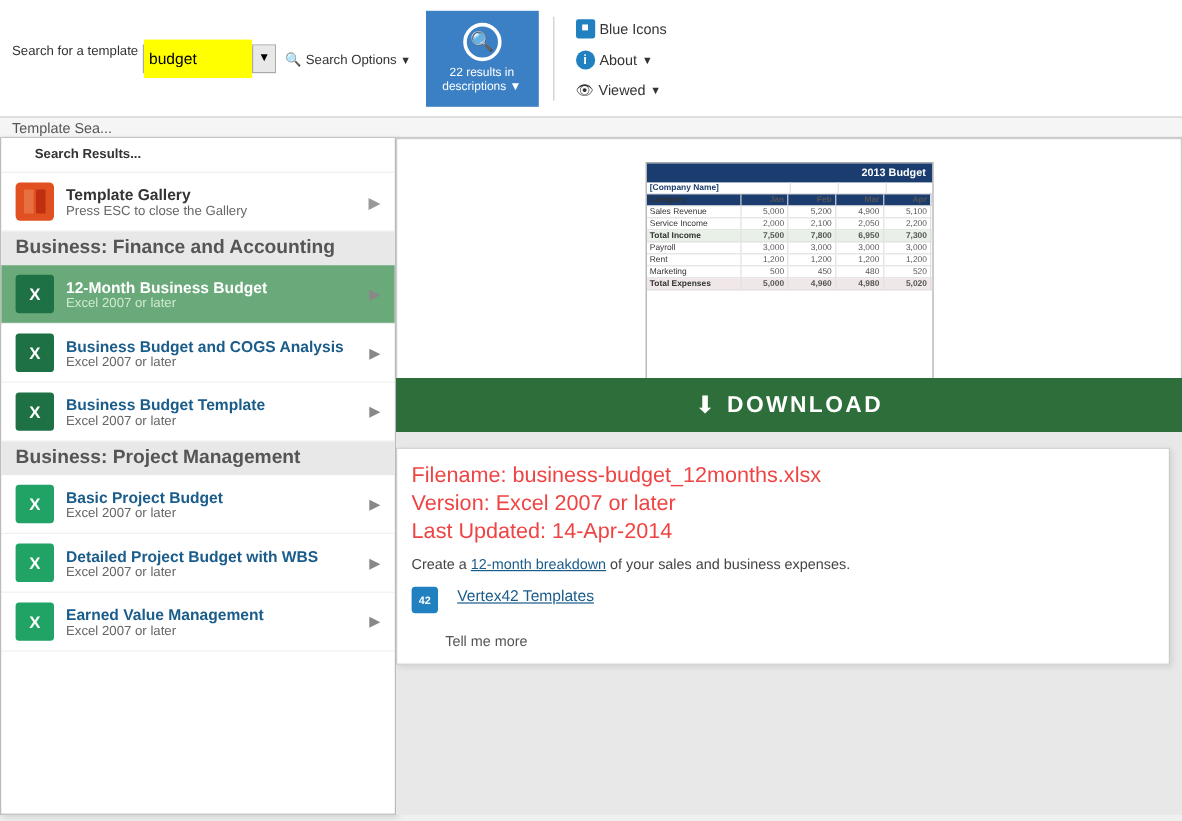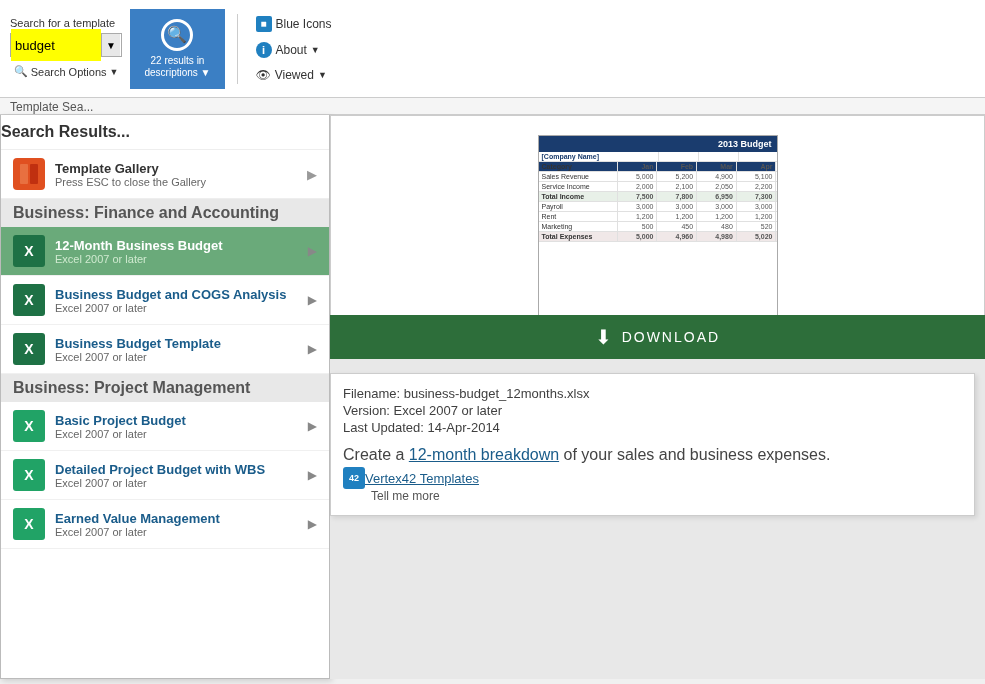--- a/index.html
+++ b/index.html
@@ -13,21 +13,21 @@
       align-items: center;
       padding: 6px 10px;
       gap: 8px;
       height: 98px;
       position: relative;
       z-index: 10;
     }
 
     .search-section {
       display: flex;
-      flex-direction: column;
+      flex-direction: row;
       gap: 4px;
     }
 
     .search-label {
       font-size: 11px;
       color: #333;
     }
 
     .search-input-wrapper {
       display: flex;
@@ -177,23 +177,23 @@
       background: #fff;
       border: 1px solid #bbb;
       border-top: none;
       width: 330px;
       flex-shrink: 0;
       overflow-y: auto;
       box-shadow: 2px 2px 6px rgba(0,0,0,0.15);
     }
 
     .dropdown-header {
-      padding: 8px 0;
-      font-weight: bold;
-      font-size: 16px;
+      padding: 8px 28px;
+      font-weight: bold;
+      font-size: 11px;
       color: #333;
       border-bottom: 1px solid #eee;
     }
 
     .template-gallery-item {
       display: flex;
       align-items: center;
       padding: 8px 12px;
       cursor: pointer;
       border-bottom: 1px solid #eee;
@@ -370,22 +370,22 @@
       cursor: pointer;
     }
 
     .download-icon {
       color: #fff;
       font-size: 20px;
     }
 
     .download-text {
       color: #fff;
-      font-size: 14px;
-      font-weight: normal;
+      font-size: 19px;
+      font-weight: bold;
       letter-spacing: 2px;
     }
 
     
     .info-card {
       position: absolute;
       top: 250px;
       left: 0;
       right: 10px;
       background: #fff;
@@ -395,43 +395,42 @@
     }
 
     .info-title {
       font-size: 13px;
       font-weight: bold;
       color: #333;
       margin-bottom: 8px;
     }
 
     .info-detail {
-      font-size: 13px;
-      color: #404040;
+      font-size: 18px;
+      color: #ef4444;
       margin-bottom: 2px;
     }
 
     .info-description {
-      font-size: 16px;
+      font-size: 12px;
       color: #444;
       margin-top: 8px;
-      margin-bottom: 0;
+      margin-bottom: 10px;
       line-height: 1.5;
     }
 
     .info-description a {
       color: #1a5c8a;
       text-decoration: underline;
     }
 
     .vertex-link {
       display: flex;
-      align-items: center;
-      gap: 0;
-      margin-bottom: 0;
+      gap: 16px;
+      margin-bottom: 16px;
     }
 
     .vertex-icon {
       width: 22px;
       height: 22px;
       background: #2080c0;
       border-radius: 3px;
       display: flex;
       align-items: center;
       justify-content: center;

